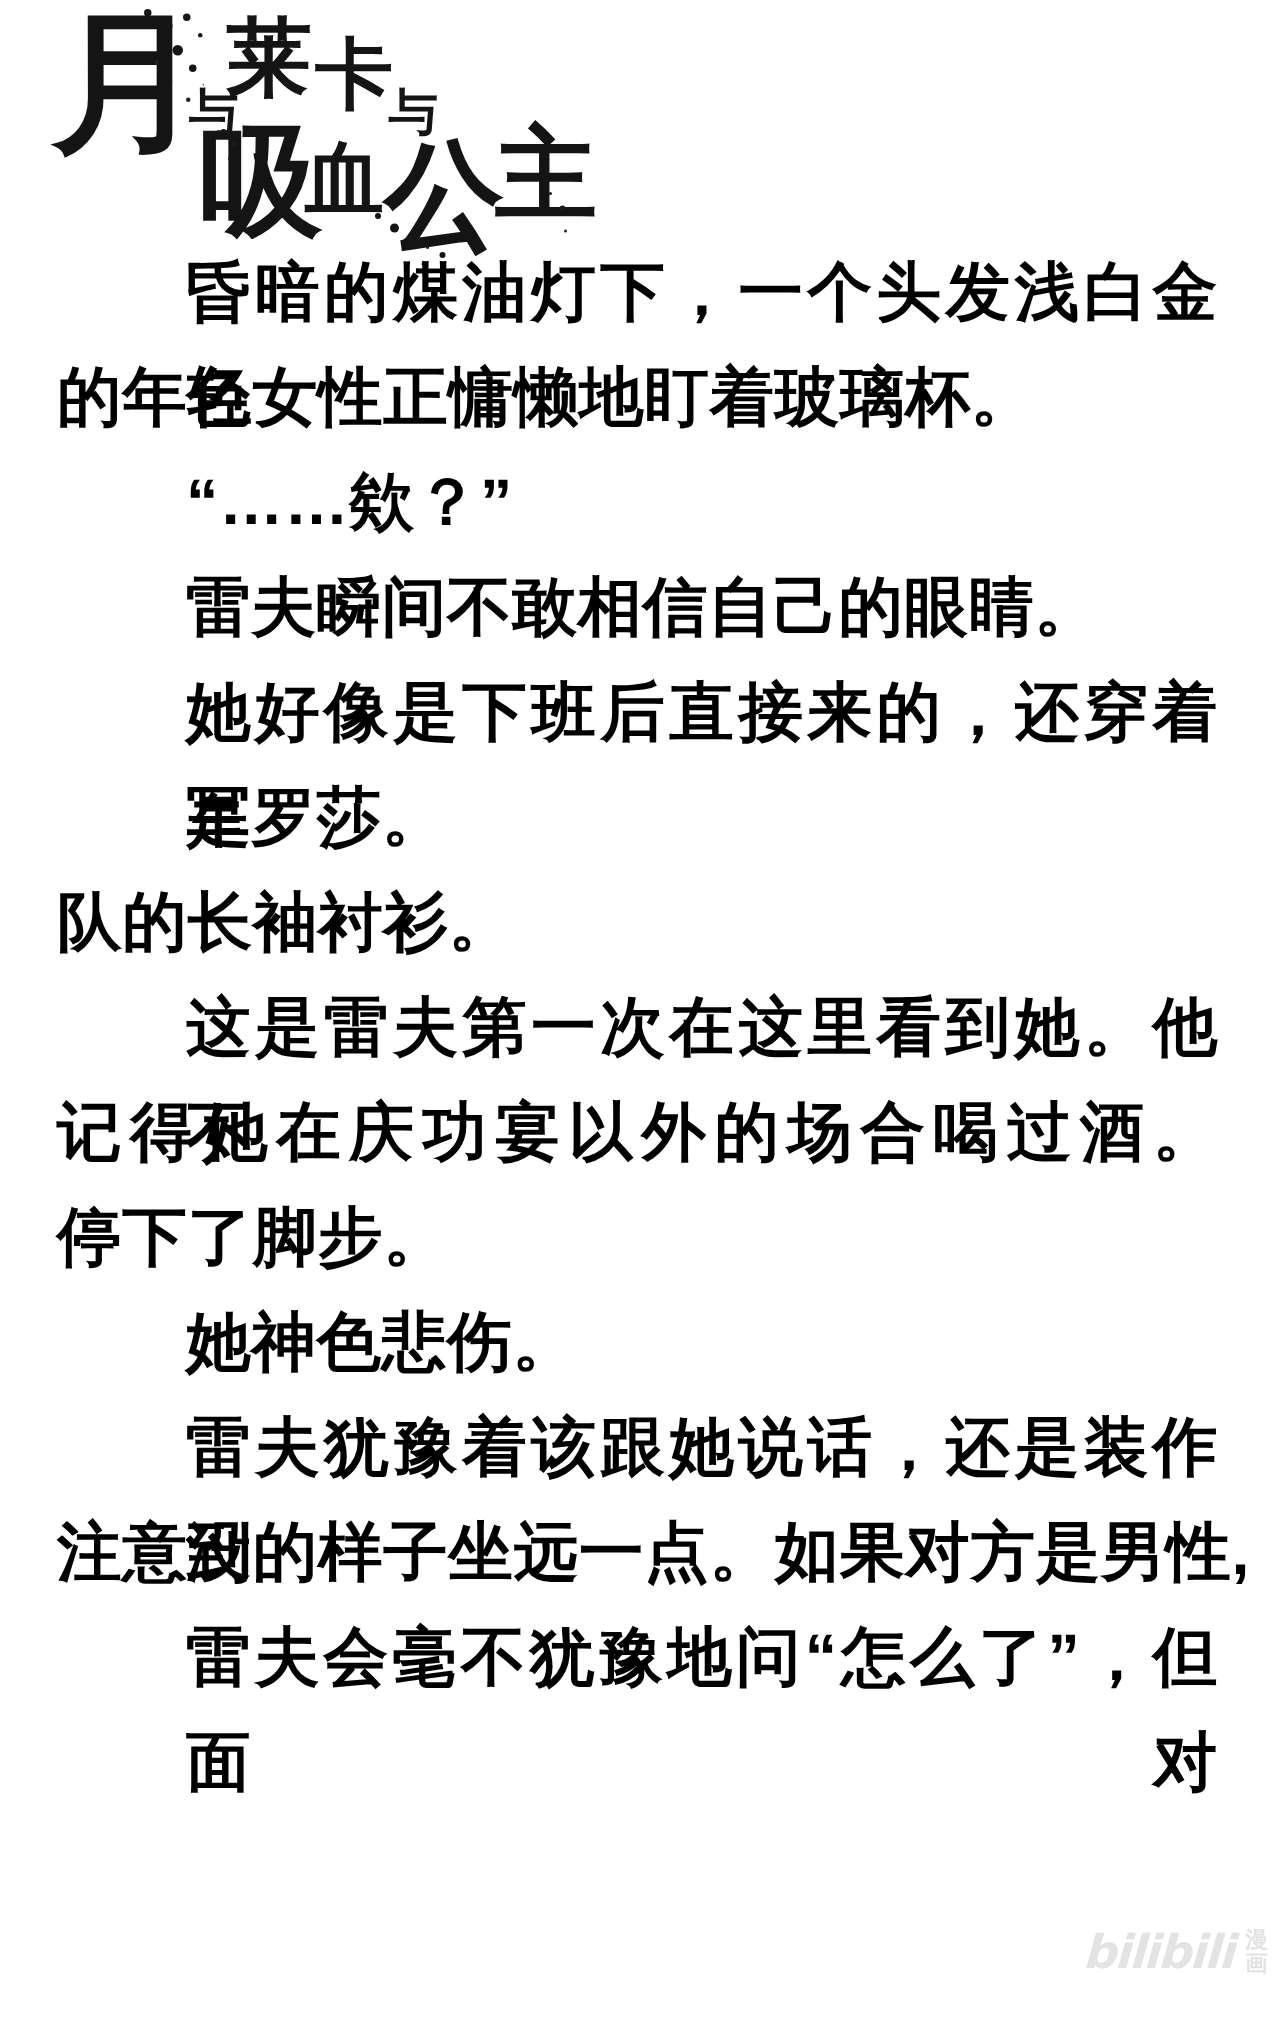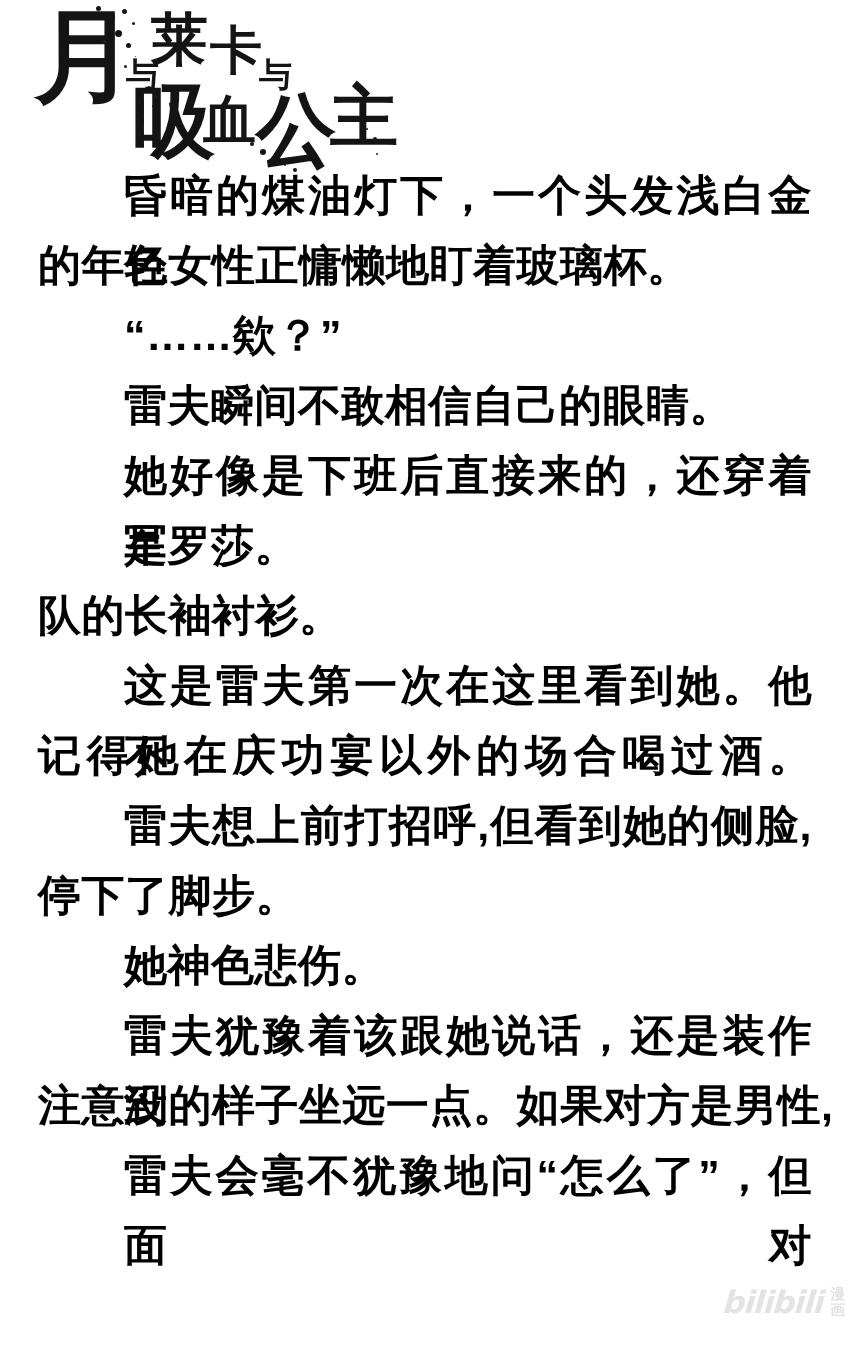--- a/index.html
+++ b/index.html
@@ -98,21 +98,20 @@
   <div class="body-text">
     <div class="line ind fill">昏暗的煤油灯下，一个头发浅白金色</div>
     <div class="line">的年轻女性正慵懒地盯着玻璃杯。</div>
     <div class="line ind">“……欸？”</div>
     <div class="line ind">雷夫瞬间不敢相信自己的眼睛。</div>
     <div class="line ind fill">她好像是下班后直接来的，还穿着军</div>
     <div class="line ind">是罗莎。</div>
     <div class="line">队的长袖衬衫。</div>
     <div class="line ind fill">这是雷夫第一次在这里看到她。他不</div>
     <div class="line fill">记得她在庆功宴以外的场合喝过酒。</div>
-    <div class="line ind fill">雷夫想上前打招呼,但看到她的侧脸,</div>
     <div class="line">停下了脚步。</div>
     <div class="line ind">她神色悲伤。</div>
     <div class="line ind fill">雷夫犹豫着该跟她说话，还是装作没</div>
     <div class="line">注意到的样子坐远一点。如果对方是男性,</div>
     <div class="line ind fill">雷夫会毫不犹豫地问“怎么了”，但面对</div>
   </div>
 
   <div class="watermark">
     <span class="wm-logo">bilibili</span>
     <span class="wm-suffix">

